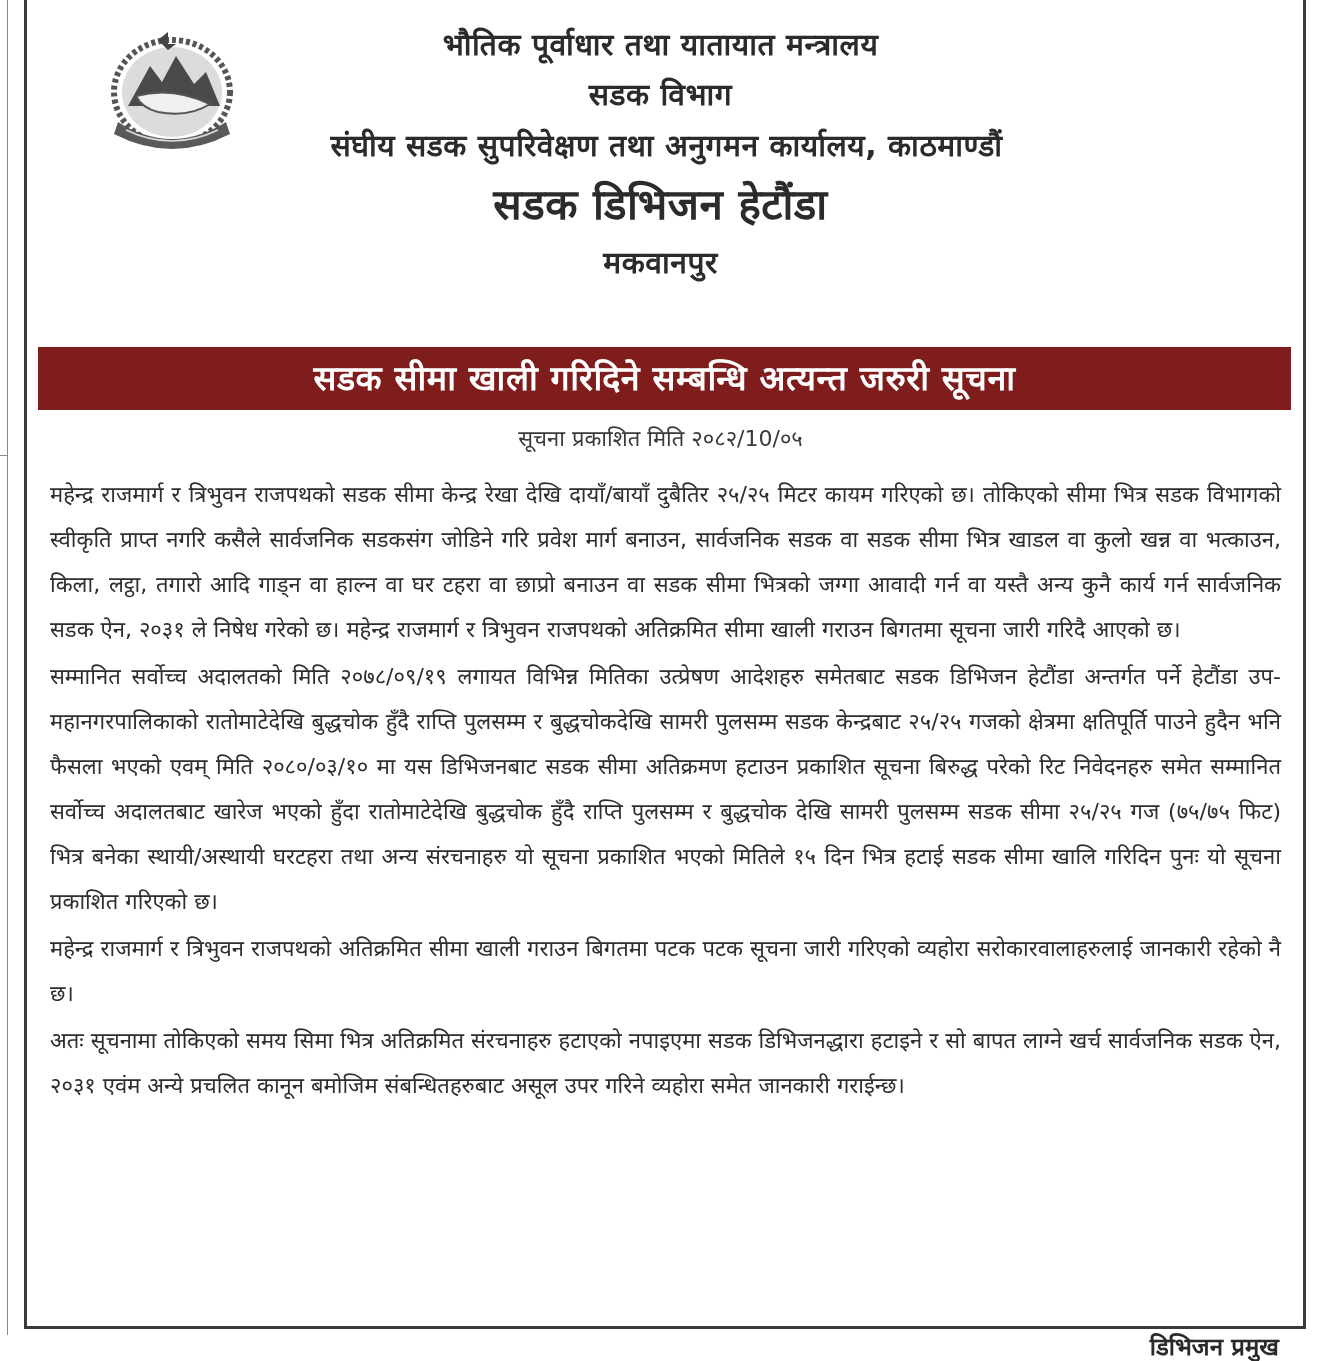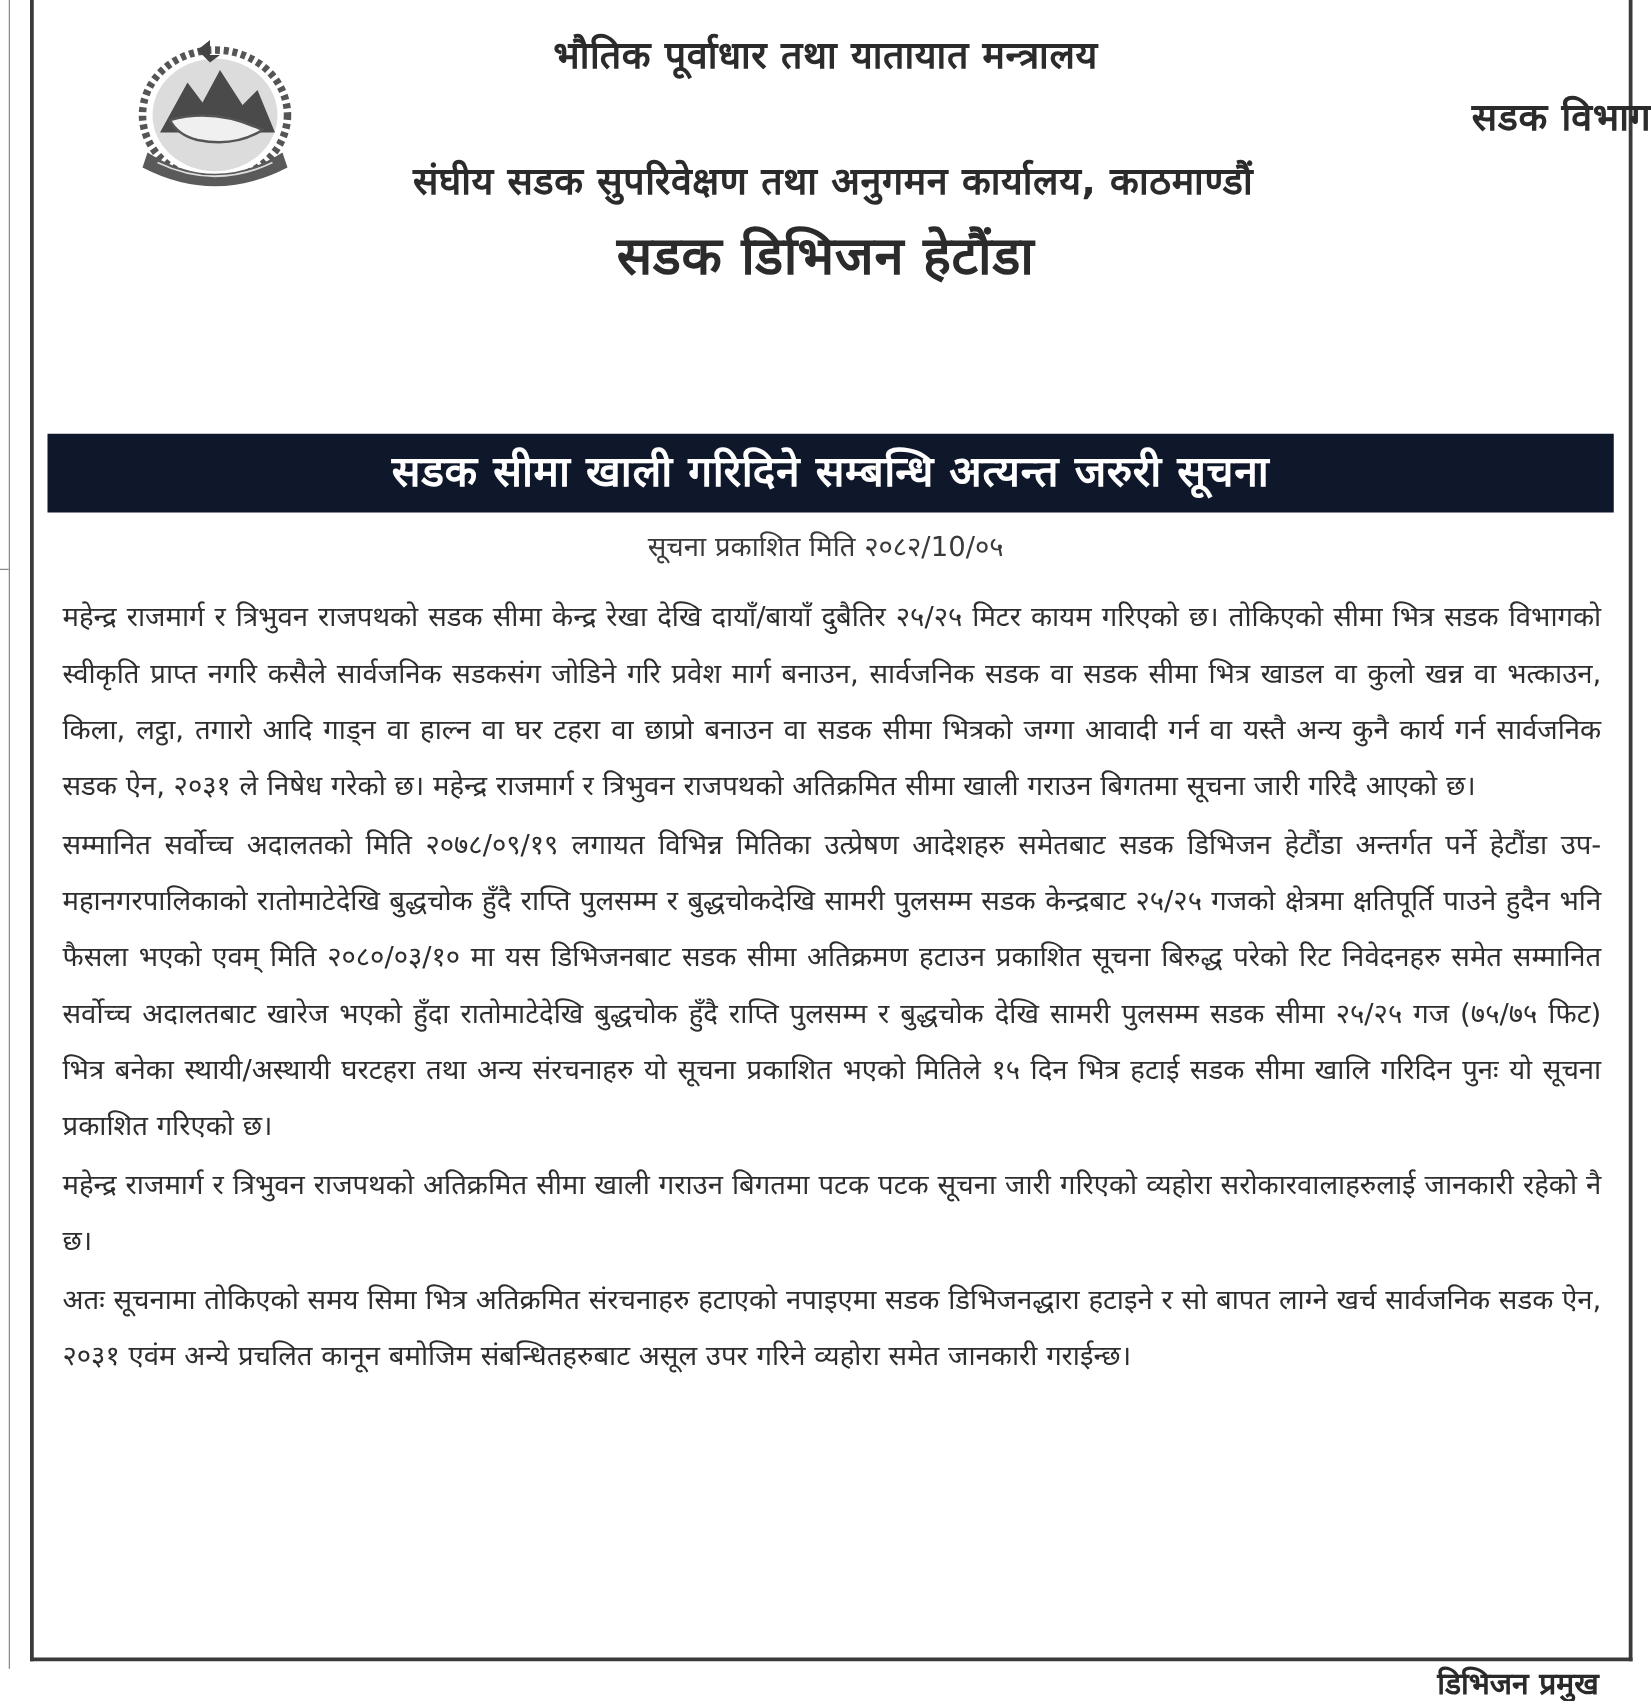--- a/index.html
+++ b/index.html
@@ -57,32 +57,32 @@
       text-align: center;
     }
     .hline {
       font-weight: bold;
       color: #2b2b2b;
       white-space: nowrap;
       letter-spacing: 0.5px;
     }
     .h-gov { font-size: 30px; line-height: 44px; }
     .h-ministry { font-size: 30px; line-height: 50px; }
-    .h-dept { font-size: 30px; line-height: 50px; text-align: right; }
+    .h-dept { font-size: 30px; line-height: 50px; }
     .h-office { font-size: 30px; line-height: 52px; padding-left: 12px; }
     .h-division { font-size: 42px; line-height: 66px; }
     .h-district { font-size: 30px; line-height: 50px; }
 
     .banner {
       position: absolute;
       left: 38px;
       top: 347px;
       width: 1253px;
       height: 63px;
-      background: #0f172a;
+      background: #7f1d1d;
       color: #ffffff;
       text-align: center;
       font-weight: bold;
       font-size: 34px;
       line-height: 63px;
       letter-spacing: 0.5px;
       white-space: nowrap;
     }
     .published {
       position: absolute;
@@ -138,20 +138,21 @@
     <path d="M20 96 Q74 130 128 96 L132 108 Q74 138 16 108 Z" fill="#5a5a5a"></path>
     <path d="M28 104 Q74 126 120 104" fill="none" stroke="#ddd" stroke-width="1.5"></path>
   </svg>
 </div>
 
 <div class="header-lines">
   <div class="hline h-ministry">भौतिक पूर्वाधार तथा यातायात मन्त्रालय</div>
   <div class="hline h-dept">सडक विभाग</div>
   <div class="hline h-office">संघीय सडक सुपरिवेक्षण तथा अनुगमन कार्यालय, काठमाण्डौं</div>
   <div class="hline h-division">सडक डिभिजन हेटौंडा</div>
+  <div class="hline h-district">मकवानपुर</div>
 </div>
 
 <div class="banner">सडक सीमा खाली गरिदिने सम्बन्धि अत्यन्त जरुरी सूचना</div>
 
 <div class="published">सूचना प्रकाशित मिति २०८२/10/०५</div>
 
 <div class="body-text">
   <p>महेन्द्र राजमार्ग र त्रिभुवन राजपथको सडक सीमा केन्द्र रेखा देखि दायाँ/बायाँ दुबैतिर २५/२५ मिटर कायम गरिएको छ। तोकिएको सीमा भित्र सडक विभागको स्वीकृति प्राप्त नगरि कसैले सार्वजनिक सडकसंग जोडिने गरि प्रवेश मार्ग बनाउन, सार्वजनिक सडक वा सडक सीमा भित्र खाडल वा कुलो खन्न वा भत्काउन, किला, लट्ठा, तगारो आदि गाड्न वा हाल्न वा घर टहरा वा छाप्रो बनाउन वा सडक सीमा भित्रको जग्गा आवादी गर्न वा यस्तै अन्य कुनै कार्य गर्न सार्वजनिक सडक ऐन, २०३१ ले निषेध गरेको छ। महेन्द्र राजमार्ग र त्रिभुवन राजपथको अतिक्रमित सीमा खाली गराउन बिगतमा सूचना जारी गरिदै आएको छ।</p>
   <p>सम्मानित सर्वोच्च अदालतको मिति २०७८/०९/१९ लगायत विभिन्न मितिका उत्प्रेषण आदेशहरु समेतबाट सडक डिभिजन हेटौंडा अन्तर्गत पर्ने हेटौंडा उप-महानगरपालिकाको रातोमाटेदेखि बुद्धचोक हुँदै राप्ति पुलसम्म र बुद्धचोकदेखि सामरी पुलसम्म सडक केन्द्रबाट २५/२५ गजको क्षेत्रमा क्षतिपूर्ति पाउने हुदैन भनि फैसला भएको एवम् मिति २०८०/०३/१० मा यस डिभिजनबाट सडक सीमा अतिक्रमण हटाउन प्रकाशित सूचना बिरुद्ध परेको रिट निवेदनहरु समेत सम्मानित सर्वोच्च अदालतबाट खारेज भएको हुँदा रातोमाटेदेखि बुद्धचोक हुँदै राप्ति पुलसम्म र बुद्धचोक देखि सामरी पुलसम्म सडक सीमा २५/२५ गज (७५/७५ फिट) भित्र बनेका स्थायी/अस्थायी घरटहरा तथा अन्य संरचनाहरु यो सूचना प्रकाशित भएको मितिले १५ दिन भित्र हटाई सडक सीमा खालि गरिदिन पुनः यो सूचना प्रकाशित गरिएको छ।</p>
   <p>महेन्द्र राजमार्ग र त्रिभुवन राजपथको अतिक्रमित सीमा खाली गराउन बिगतमा पटक पटक सूचना जारी गरिएको व्यहोरा सरोकारवालाहरुलाई जानकारी रहेको नै छ।</p>

